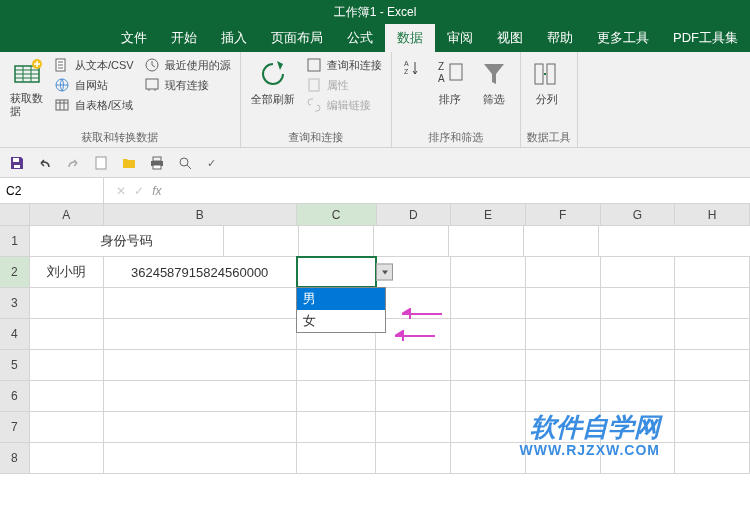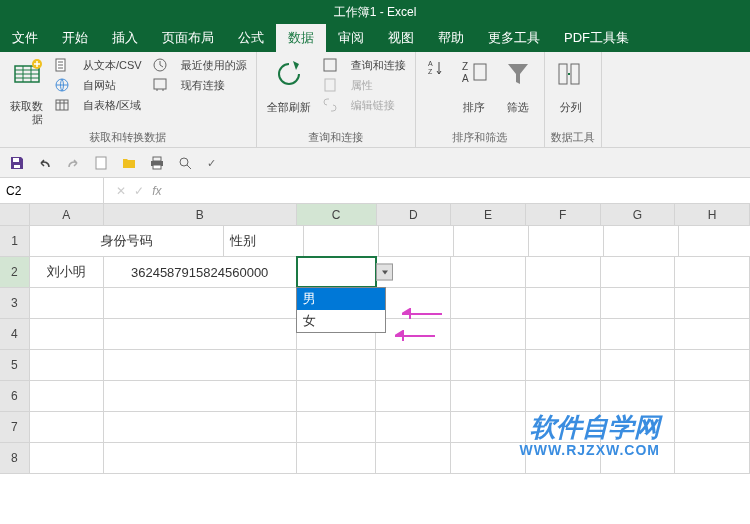--- a/index.html
+++ b/index.html
@@ -1,29 +1,29 @@
 <!DOCTYPE html>
 <html><head>
   <meta charset="utf-8">
   <style>
     * { margin: 0; padding: 0; box-sizing: border-box; font-family: "Microsoft YaHei", sans-serif; }
     body { width: 750px; height: 524px; background: #fff; overflow: hidden; position: relative; }
     
     .title-bar { background: #0e6535; color: #fff; height: 24px; display: flex; align-items: center; justify-content: center; font-size: 12px; }
     
-    .menu-bar { background: #0e6535; height: 28px; display: flex; align-items: stretch; }
+    .menu-bar { background: #0e6535; height: 28px; display: flex; align-items: stretch; justify-content: flex-end; }
     .menu-item { color: #fff; font-size: 13px; padding: 0 12px; display: flex; align-items: center; cursor: pointer; }
     .menu-item.active { background: #f1f1f1; color: #1a7843; }
     
     .ribbon { background: #f1f1f1; border-bottom: 1px solid #d4d4d4; height: 96px; display: flex; }
     .ribbon-group { border-right: 1px solid #d4d4d4; display: flex; flex-direction: column; padding: 4px 6px 0; }
     .ribbon-group-content { flex: 1; display: flex; align-items: flex-start; gap: 4px; }
     .ribbon-group-label { font-size: 11px; color: #666; text-align: center; padding: 2px 0; }
     
-    .ribbon-btn { display: flex; flex-direction: column; align-items: center; gap: 10px; padding: 2px 4px; cursor: pointer; font-size: 11px; color: #444; }
+    .ribbon-btn { display: flex; flex-direction: column; align-items: center; gap: 2px; padding: 2px 4px; cursor: pointer; font-size: 11px; color: #444; }
     .ribbon-btn-icon { width: 20px; height: 20px; display: flex; align-items: center; justify-content: center; }
     .ribbon-btn-large .ribbon-btn-icon { width: 32px; height: 32px; }
     .ribbon-btn-small { flex-direction: row; align-items: center; font-size: 11px; padding: 1px 3px; white-space: nowrap; }
     .ribbon-btn-small .ribbon-btn-icon { width: 16px; height: 16px; margin-right: 3px; }
     .ribbon-column { display: flex; flex-direction: column; gap: 2px; }
     
     .qat { background: #f1f1f1; border-bottom: 1px solid #d4d4d4; height: 30px; display: flex; align-items: center; padding: 0 8px; gap: 10px; }
     .qat-btn { width: 18px; height: 18px; display: flex; align-items: center; justify-content: center; cursor: pointer; }
     
     .name-box-row { background: #fff; border-bottom: 1px solid #d4d4d4; height: 26px; display: flex; align-items: center; }
@@ -81,21 +81,21 @@
     <div class="ribbon-group-content">
       <div class="ribbon-btn ribbon-btn-large">
         <div class="ribbon-btn-icon">
           <svg width="32" height="32" viewBox="0 0 32 32">
               <rect x="4" y="8" width="24" height="16" fill="none" stroke="#1a7843" stroke-width="1.5"></rect>
               <path d="M4 12h24M4 16h24M4 20h24M12 8v16M20 8v16" stroke="#1a7843" stroke-width="1"></path>
               <circle cx="26" cy="6" r="5" fill="#f0c020"></circle>
               <path d="M23 6h6M26 3v6" stroke="#fff" stroke-width="1.5"></path>
             </svg>
         </div>
-        <span style="white-space:pre-line;text-align:right;line-height:1.2">获取数
+        <span style="white-space:pre-line;text-align:left;line-height:1.2">获取数
 据</span>
       </div>
       <div class="ribbon-column">
         <div class="ribbon-btn ribbon-btn-small">
           <div class="ribbon-btn-icon">
               <svg width="16" height="16" viewBox="0 0 16 16">
                 <rect x="2" y="2" width="9" height="12" fill="#fff" stroke="#666"></rect>
                 <path d="M4 5h5M4 8h5M4 11h5" stroke="#666"></path>
               </svg>
             </div>
@@ -302,21 +302,20 @@
     <div class="col-header" style="width:75px">D</div>
     <div class="col-header" style="width:75px">E</div>
     <div class="col-header" style="width:75px">F</div>
     <div class="col-header" style="width:75px">G</div>
     <div class="col-header" style="width:75px">H</div>
   </div>
 
   <div class="grid-row">
     <div class="row-header">1</div>
     <div class="cell" style="width:194px">身份号码</div>
-    <div class="cell" style="width:80px;justify-content:flex-start">性别</div>
     <div class="cell" style="width:75px"></div>
     <div class="cell" style="width:75px"></div>
     <div class="cell" style="width:75px"></div>
     <div class="cell" style="width:75px"></div>
     <div class="cell" style="width:75px"></div>
   </div>
 
   <div class="grid-row">
     <div class="row-header selected">2</div>
     <div class="cell" style="width:74px">刘小明</div>

